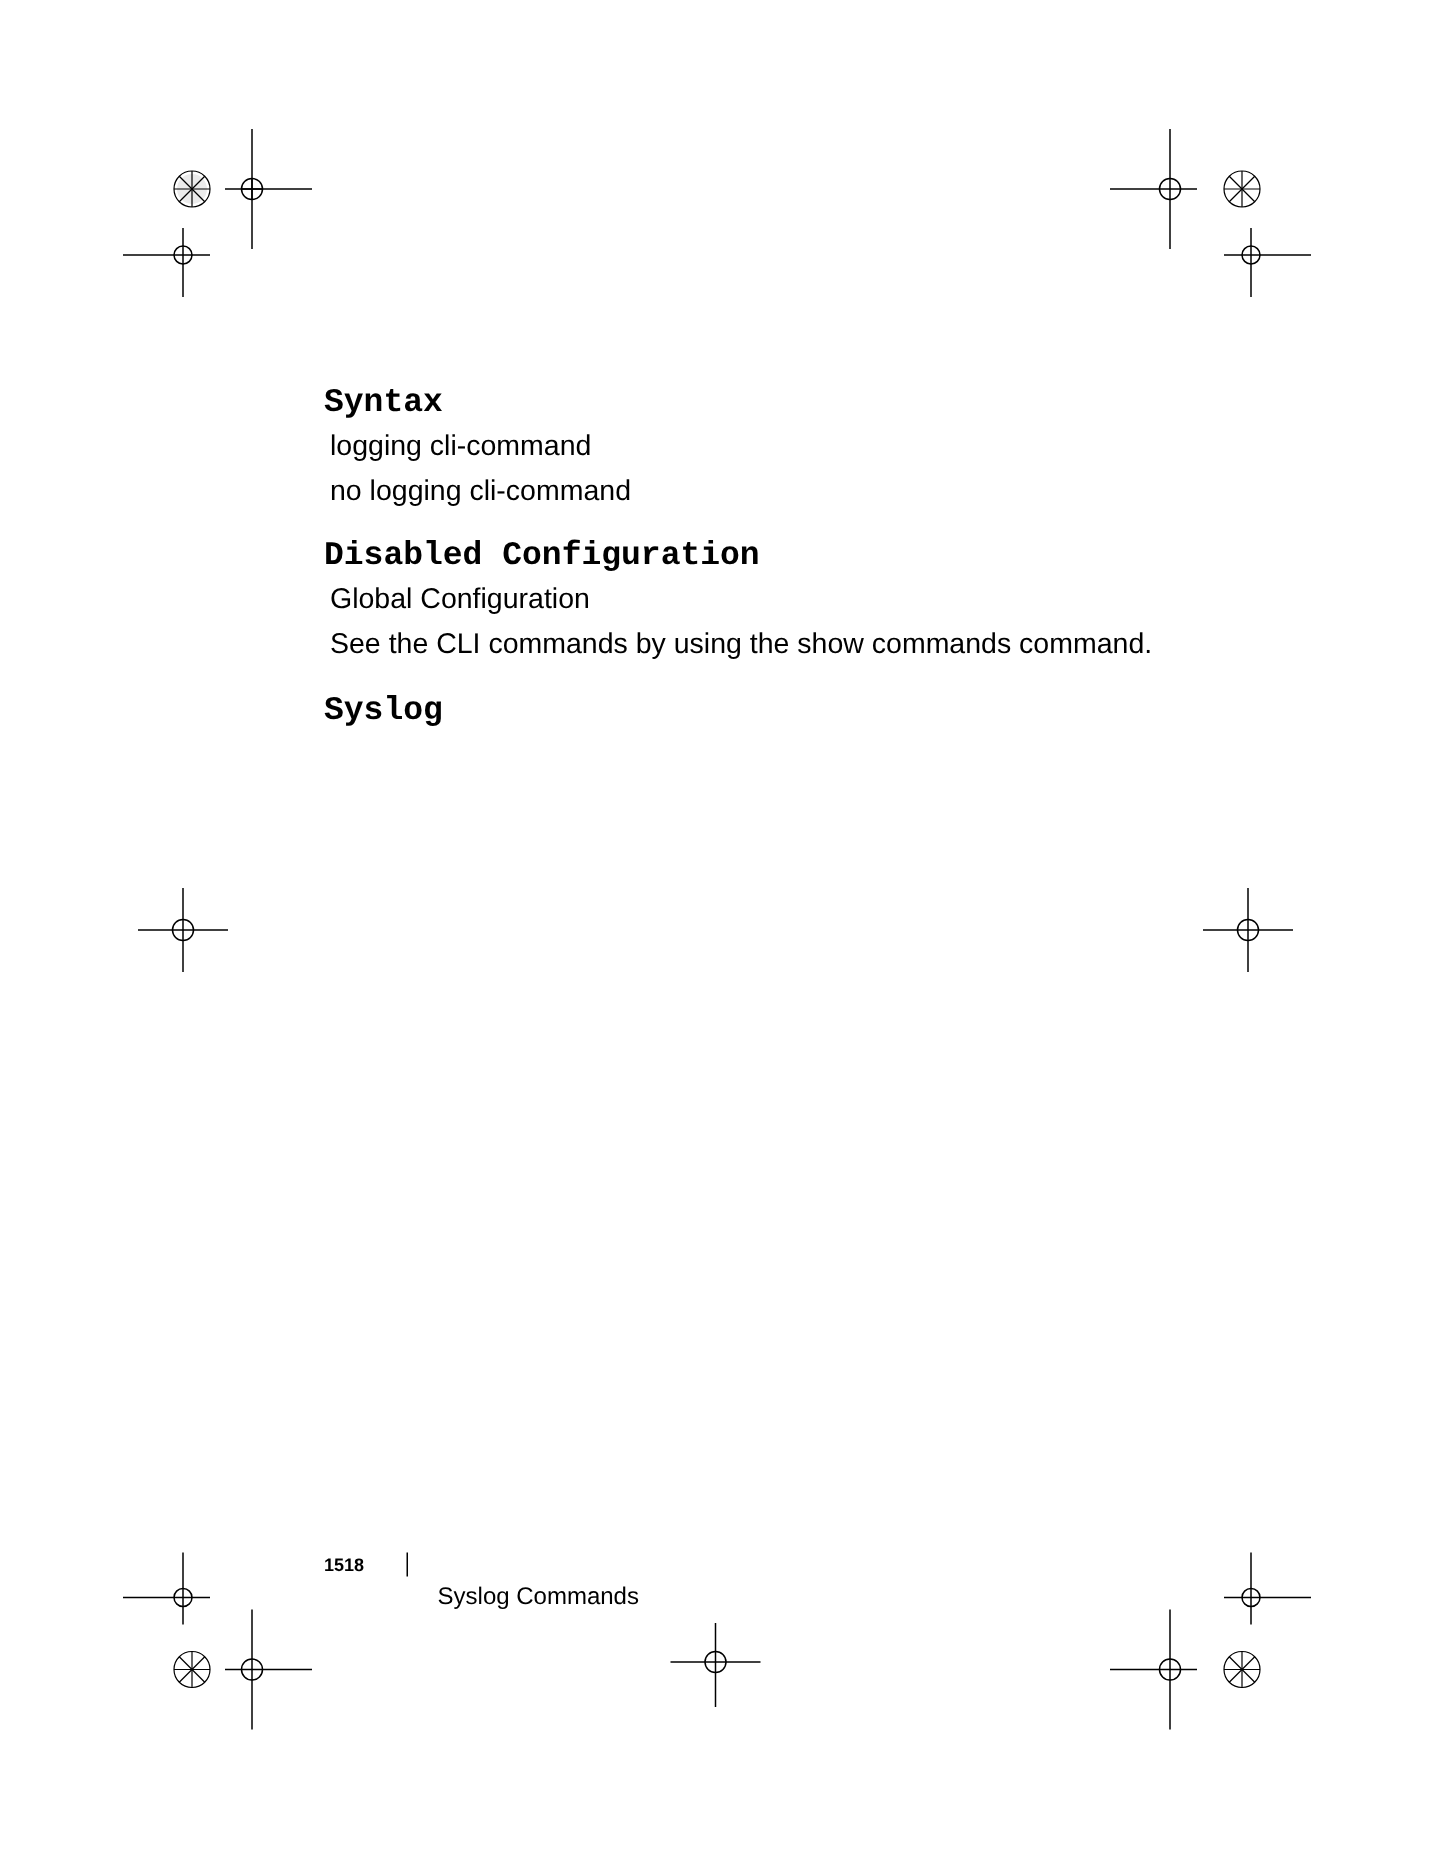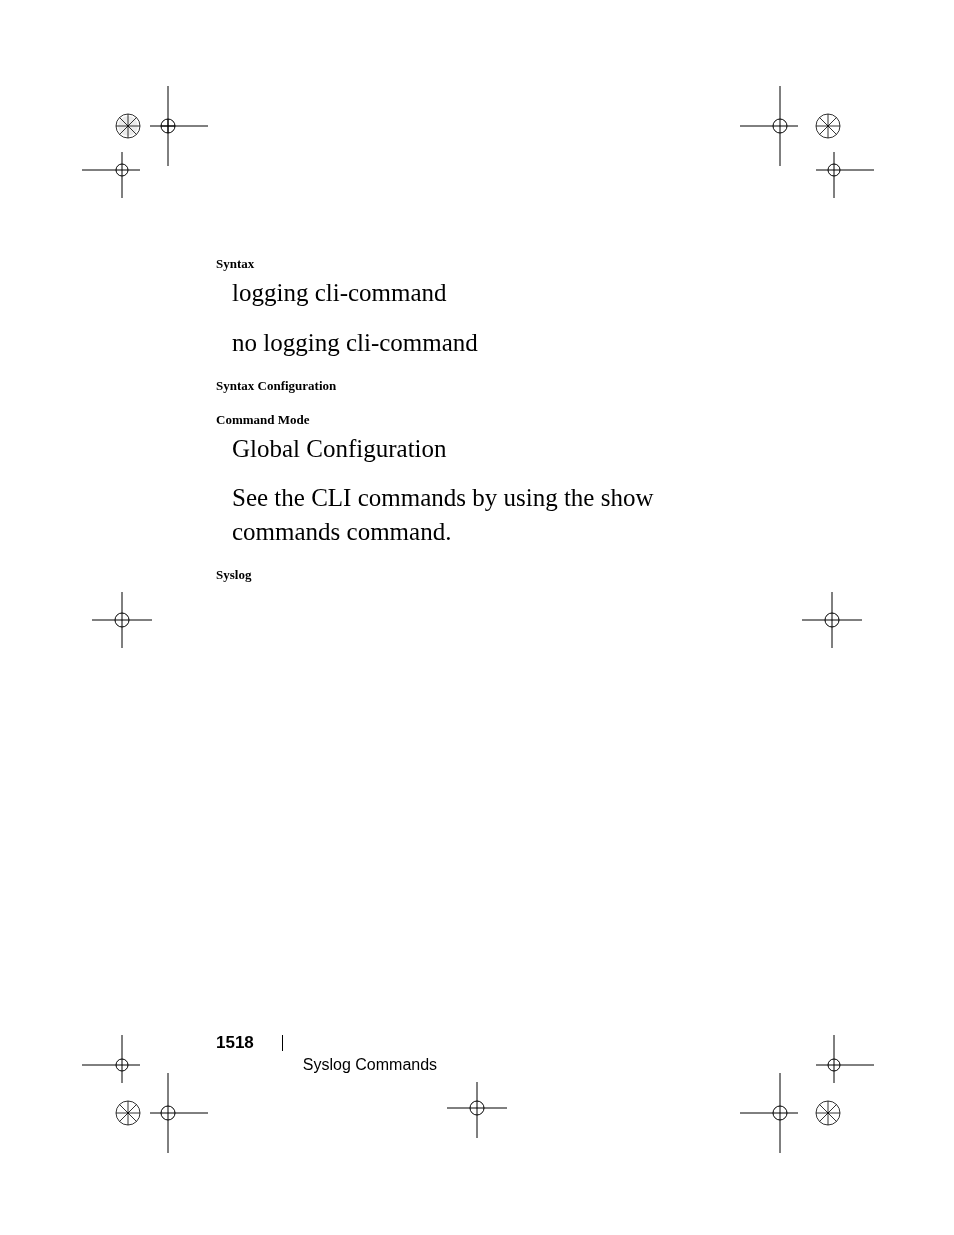--- a/index.html
+++ b/index.html
@@ -13,46 +13,46 @@
     font-family: "Times New Roman", Times, serif;
     color: #000;
   }
   .content {
     position: absolute;
     left: 216px;
     top: 256px;
     width: 560px;
   }
   .heading {
-    font-family: Liberation Serif, serif;
+    font-family: Liberation Mono, monospace;
     font-weight: bold;
-    font-size: 13px;
+    font-size: 22px;
     margin: 0;
   }
   .body-text {
-    font-family: Liberation Serif, serif;
-    font-size: 25px;
-    margin: 16px;
+    font-family: Liberation Sans, sans-serif;
+    font-size: 19px;
+    margin: 4px;
     line-height: 1.35;
   }
   .gap-small { margin-top: 4px; }
   .gap-med { margin-top: 18px; }
   .footer {
     position: absolute;
     left: 216px;
     top: 1012px;
     font-family: Helvetica, Arial, sans-serif;
     font-size: 16px;
     color: #000;
     display: flex;
     align-items: center;
   }
   .footer .pnum {
     font-weight: bold;
-    font-size: 17px;
+    font-size: 12px;
   }
   .footer .sep {
     display: inline-block;
     width: 1px;
     height: 16px;
     background: #000;
     margin: 0 20px 0 28px;
     vertical-align: middle;
   }
   .footer .section {
@@ -69,23 +69,22 @@
   .reg svg { display: block; }
 </style>
 </head>
 <body>
 
 <div class="content">
   <p class="heading">Syntax</p>
   <p class="body-text gap-small">logging cli-command</p>
   <p class="body-text gap-small">no logging cli-command</p>
 
-  <p class="heading gap-med">Syntax Configuration</p>
-
-  <p class="heading gap-med">Command Mode</p>
+  <p class="heading gap-med">Disabled Configuration</p>
+
   <p class="body-text gap-small">Global Configuration</p>
 
   <p class="body-text gap-small">See the CLI commands by using the show commands command.</p>
 
   <p class="heading gap-med">Syslog</p>
 </div>
 
 <div class="footer">
   <span class="pnum">1518</span>
   <span class="sep"></span>

